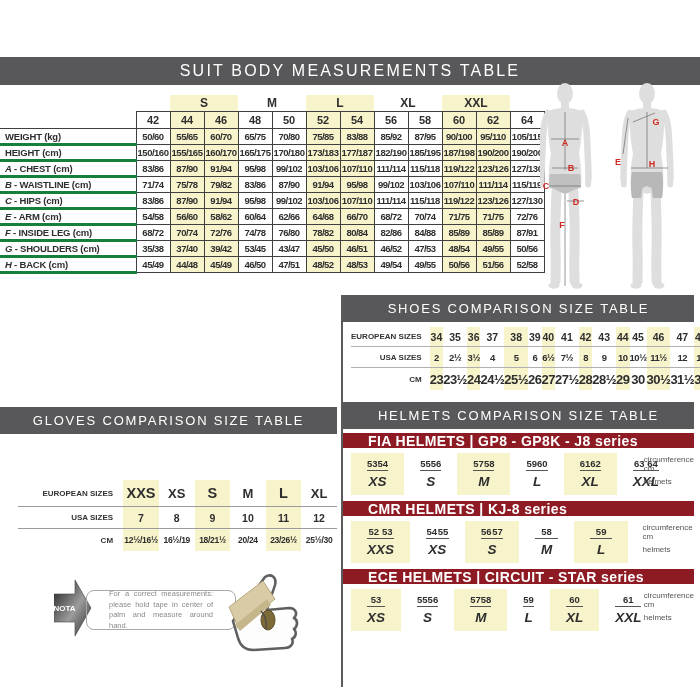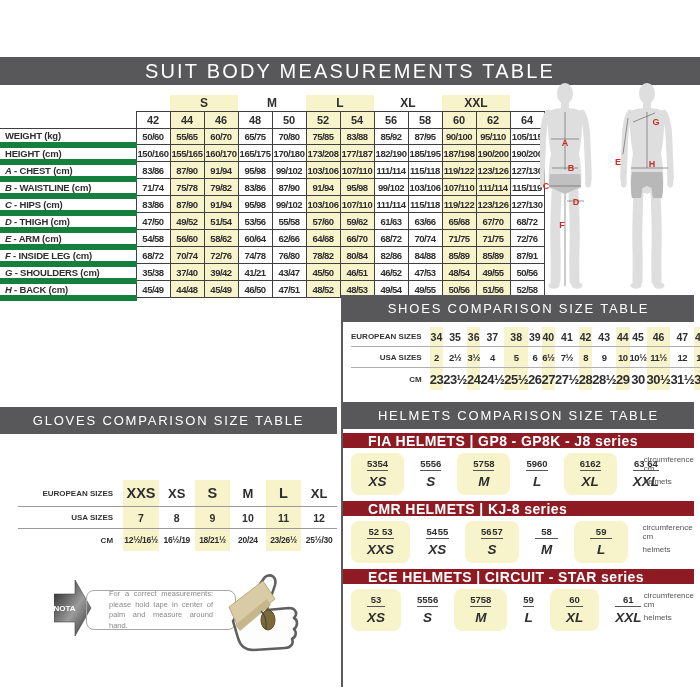--- a/index.html
+++ b/index.html
@@ -1,32 +1,32 @@
 <!DOCTYPE html>
 <html><head>
 <meta charset="utf-8">
 <style>
   html,body{margin:0;padding:0;background:#fff;}
   #page{position:relative;width:700px;height:700px;background:#fff;overflow:hidden;
         font-family:"Liberation Sans",sans-serif;color:#2e2e2e;}
   
   .gbar{background:#58585a;color:#fff;display:flex;align-items:center;justify-content:center;
         font-weight:400;letter-spacing:2.2px;}
-  #suit-bar{position:absolute;top:57px;left:0;width:700px;height:28px;font-size:20px;}
+  #suit-bar{position:absolute;top:57px;left:0;width:700px;height:28px;font-size:16px;}
   .subbar{height:27px;font-size:13px;letter-spacing:1.8px;}
   
   #suit-table{position:absolute;top:95px;left:0;border-collapse:collapse;table-layout:fixed;width:544px;}
   #suit-table td{padding:0;text-align:center;white-space:nowrap;vertical-align:middle;}
   #suit-table col.c-lbl{width:136px;}
   #suit-table col.c-dat{width:34px;}
   #suit-table .grp{height:16px;font-size:12px;font-weight:bold;}
   #suit-table .sz{height:16px;font-size:11px;font-weight:bold;border:1px solid #3f3f3f;}
   #suit-table .dat{height:15px;font-size:9.5px;letter-spacing:-0.5px;font-weight:bold;border:1px solid #3f3f3f;}
   #suit-table .lbl{text-align:left;padding-left:5px;font-size:9.5px;font-weight:bold;letter-spacing:-0.2px;}
-  #suit-table .lbl.d{border-top:1px solid #3f3f3f;border-bottom:6px solid #15803d;margin-top:21px;}
+  #suit-table .lbl.d{border-top:1px solid #3f3f3f;border-bottom:3px solid #15803d;margin-top:21px;}
   #suit-table .lbl.s{border-bottom:1px solid #3f3f3f;}
   #suit-table .lbl i{font-style:italic;}
   .hl{background:#f7f3cb;}
   
   #figures{position:absolute;left:540px;top:82px;width:160px;height:210px;}
   .skin{fill:#dedede;}
   .limb{fill:none;stroke:#dedede;stroke-linecap:round;}
   .arm{stroke-width:6.5px;}
   .leg{stroke-width:10px;}
   .shorts{fill:#c0c0c0;}
@@ -62,21 +62,21 @@
   #shoes-table tr:nth-child(1) td:not(.slbl){height:19px;font-size:10.5px;font-weight:bold;}
   #shoes-table tr:nth-child(2) td:not(.slbl){height:20px;font-size:9.5px;font-weight:bold;letter-spacing:-0.5px;}
   #shoes-table tr:nth-child(3) td:not(.slbl){height:22px;font-size:13px;font-weight:bold;letter-spacing:-0.5px;}
   #helmets-bar{margin-top:12px;}
   
   .redbar{background:#8e1b23;color:#fff;height:15px;display:flex;align-items:center;
           padding-left:25px;font-size:14px;font-weight:bold;letter-spacing:.4px;margin-top:6px;}
   .hsec:first-child .redbar{margin-top:4px;}
   .hrow{display:flex;align-items:flex-start;margin:5px 0 6px 8px;}
   .hgroups{display:flex;min-width:200px;}
-  .hgroup{width:36px;padding:3px 16px;border-radius:8px;}
+  .hgroup{width:36px;padding:3px 16px;}
   .hnums{height:14px;display:flex;justify-content:space-around;align-items:center;
          font-size:9.5px;font-weight:bold;border-bottom:1px solid #555;}
   .hsize{height:21px;display:flex;align-items:center;justify-content:center;
          font-style:italic;font-weight:bold;font-size:13.5px;}
   .hlabs{margin-left:14px;font-size:8px;color:#555;padding-top:3px;}
   .hlab1{height:15px;display:flex;align-items:center;}
   .hlab2{height:21px;display:flex;align-items:center;}
 </style>
 </head>
 <body>
@@ -144,21 +144,21 @@
           <td class="dat hl">95/110</td>
           <td class="dat">105/115</td>
         </tr>
         <tr>
           <td class="lbl d">HEIGHT (cm)</td>
           <td class="dat">150/160</td>
           <td class="dat hl">155/165</td>
           <td class="dat hl">160/170</td>
           <td class="dat">165/175</td>
           <td class="dat">170/180</td>
-          <td class="dat hl">173/208</td>
+          <td class="dat hl">173/183</td>
           <td class="dat hl">177/187</td>
           <td class="dat">182/190</td>
           <td class="dat">185/195</td>
           <td class="dat hl">187/198</td>
           <td class="dat hl">190/200</td>
           <td class="dat">190/200</td>
         </tr>
         <tr>
           <td class="lbl d"><i>A</i> - CHEST (cm)</td>
           <td class="dat">83/86</td>
@@ -198,35 +198,20 @@
           <td class="dat">99/102</td>
           <td class="dat hl">103/106</td>
           <td class="dat hl">107/110</td>
           <td class="dat">111/114</td>
           <td class="dat">115/118</td>
           <td class="dat hl">119/122</td>
           <td class="dat hl">123/126</td>
           <td class="dat">127/130</td>
         </tr>
         <tr>
-          <td class="lbl d"><i>D</i> - THIGH (cm)</td>
-          <td class="dat">47/50</td>
-          <td class="dat hl">49/52</td>
-          <td class="dat hl">51/54</td>
-          <td class="dat">53/56</td>
-          <td class="dat">55/58</td>
-          <td class="dat hl">57/60</td>
-          <td class="dat hl">59/62</td>
-          <td class="dat">61/63</td>
-          <td class="dat">63/66</td>
-          <td class="dat hl">65/68</td>
-          <td class="dat hl">67/70</td>
-          <td class="dat">68/72</td>
-        </tr>
-        <tr>
           <td class="lbl d"><i>E</i> - ARM (cm)</td>
           <td class="dat">54/58</td>
           <td class="dat hl">56/60</td>
           <td class="dat hl">58/62</td>
           <td class="dat">60/64</td>
           <td class="dat">62/66</td>
           <td class="dat hl">64/68</td>
           <td class="dat hl">66/70</td>
           <td class="dat">68/72</td>
           <td class="dat">70/74</td>
@@ -247,21 +232,21 @@
           <td class="dat">84/88</td>
           <td class="dat hl">85/89</td>
           <td class="dat hl">85/89</td>
           <td class="dat">87/91</td>
         </tr>
         <tr>
           <td class="lbl d"><i>G</i> - SHOULDERS (cm)</td>
           <td class="dat">35/38</td>
           <td class="dat hl">37/40</td>
           <td class="dat hl">39/42</td>
-          <td class="dat">41/21</td>
+          <td class="dat">53/45</td>
           <td class="dat">43/47</td>
           <td class="dat hl">45/50</td>
           <td class="dat hl">46/51</td>
           <td class="dat">46/52</td>
           <td class="dat">47/53</td>
           <td class="dat hl">48/54</td>
           <td class="dat hl">49/55</td>
           <td class="dat">50/56</td>
         </tr>
         <tr>

